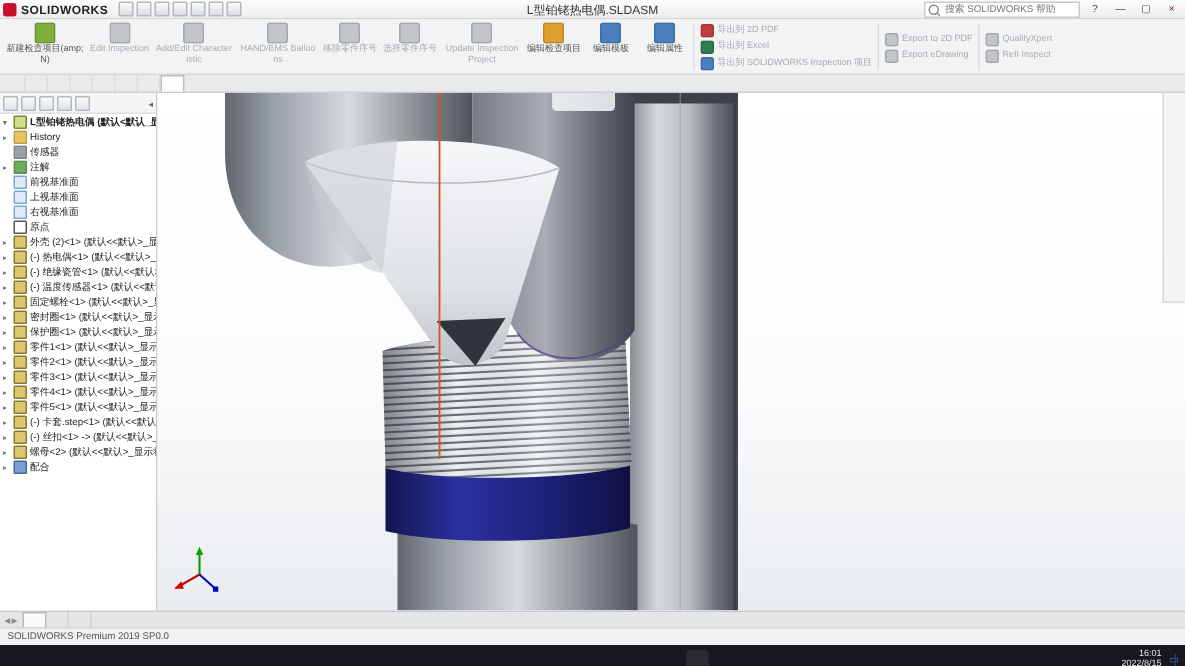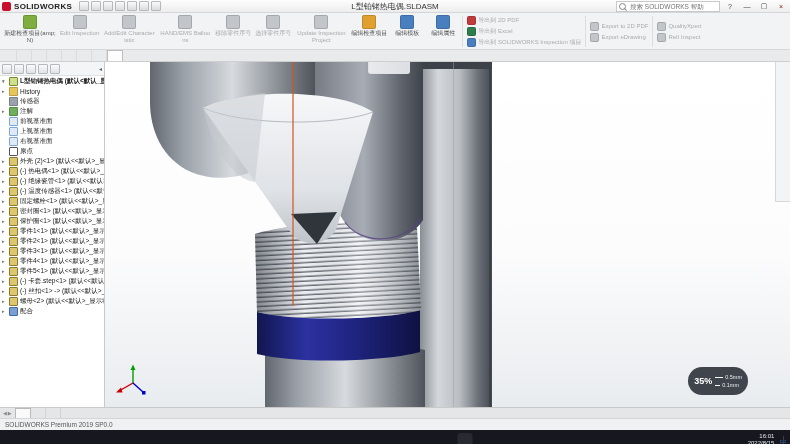--- a/index.html
+++ b/index.html
@@ -444,33 +444,20 @@
 
       <svg class="triad" width="36" height="36" viewBox="0 0 36 36">
         <line x1="20" y1="20" x2="20" y2="6" stroke="#00a000" stroke-width="1.4"></line>
         <polygon points="17.5,7 20,1.5 22.5,7" fill="#00a000"></polygon>
         <line x1="20" y1="20" x2="6" y2="28" stroke="#cc0000" stroke-width="1.4"></line>
         <polygon points="8,24.5 3,29.5 9.5,29.5" fill="#cc0000"></polygon>
         <line x1="20" y1="20" x2="30" y2="29" stroke="#0000cc" stroke-width="1.4"></line>
         <rect x="29" y="28" width="3.5" height="3.5" fill="#0000cc"></rect>
       </svg>
 
-      <div class="zoombadge">
-        <span class="zpct">35%</span>
-        <span class="scales">
-            <span class="srow">
-    <span class="sline"></span>
-    <span>0.5mm</span>
-  </span>
-            <span class="srow">
-    <span class="sline"></span>
-    <span>0.1mm</span>
-  </span>
-          </span>
-      </div>
     </div>
   </div>
 
   <div class="modeltabs">
     <span class="mnav">
       <span>◀</span>
       <span>▶</span>
     </span>
     <span style="display:flex">
         <span class="mtab active"></span>

